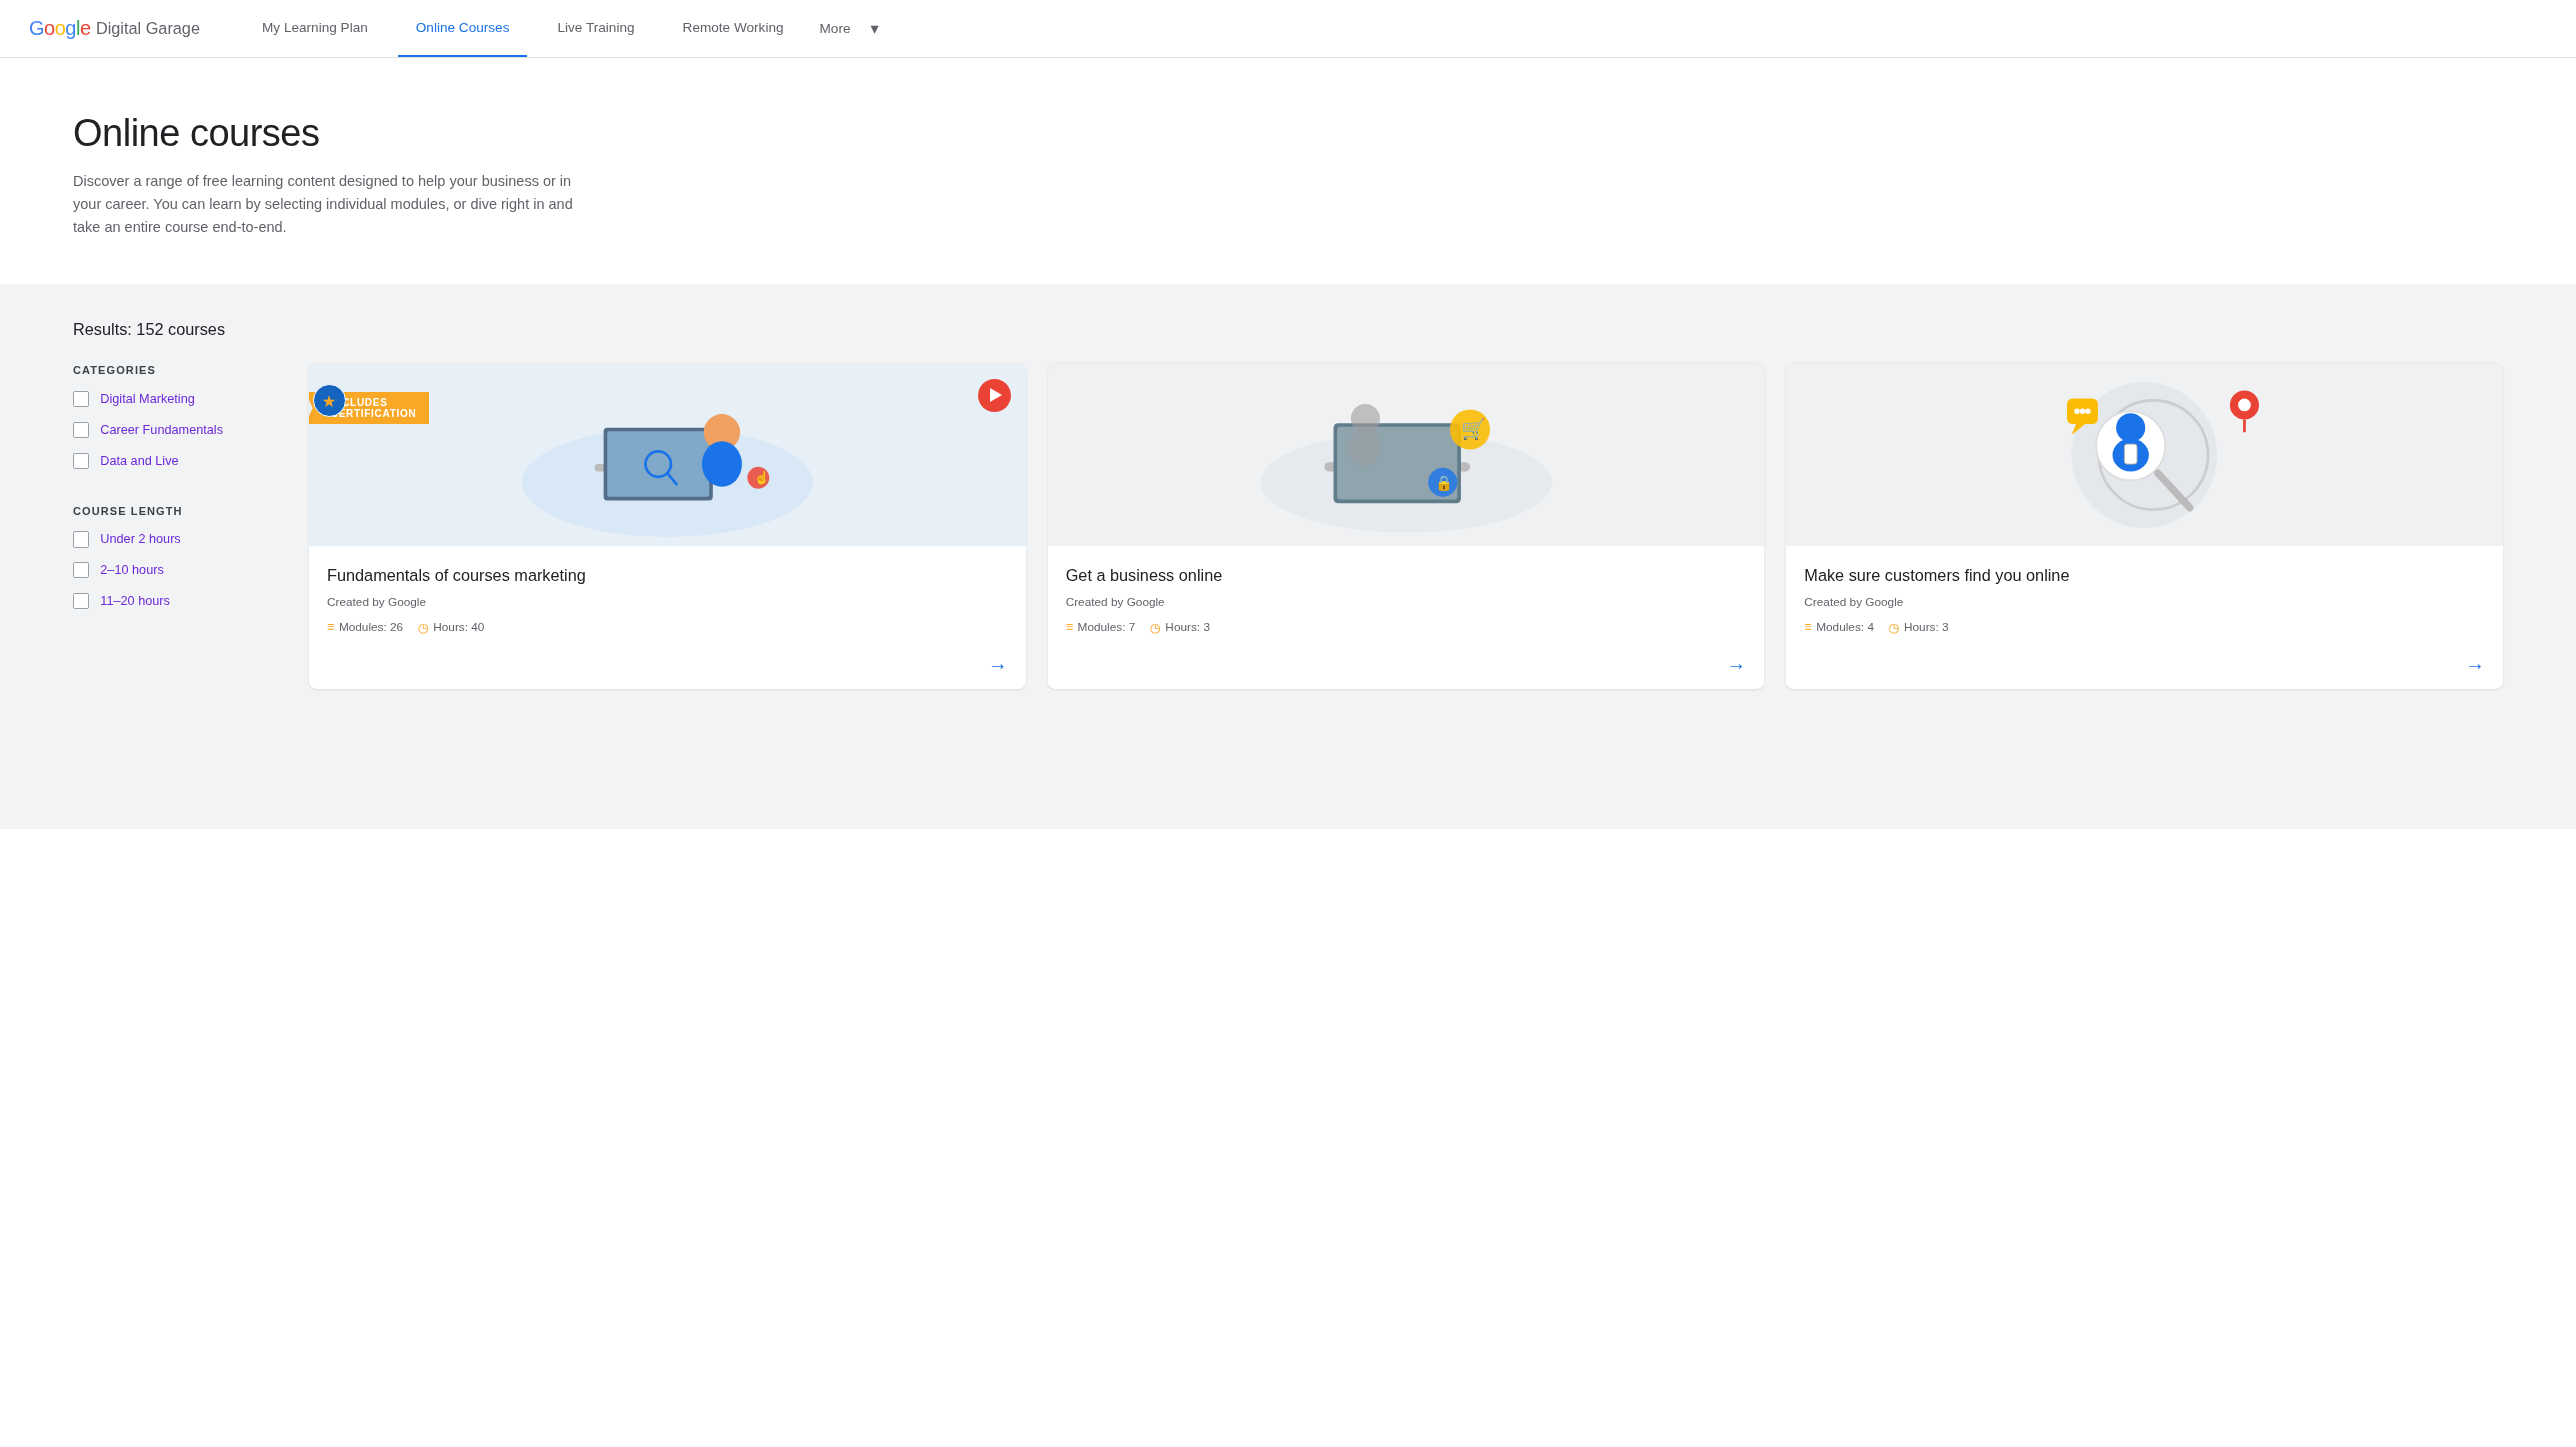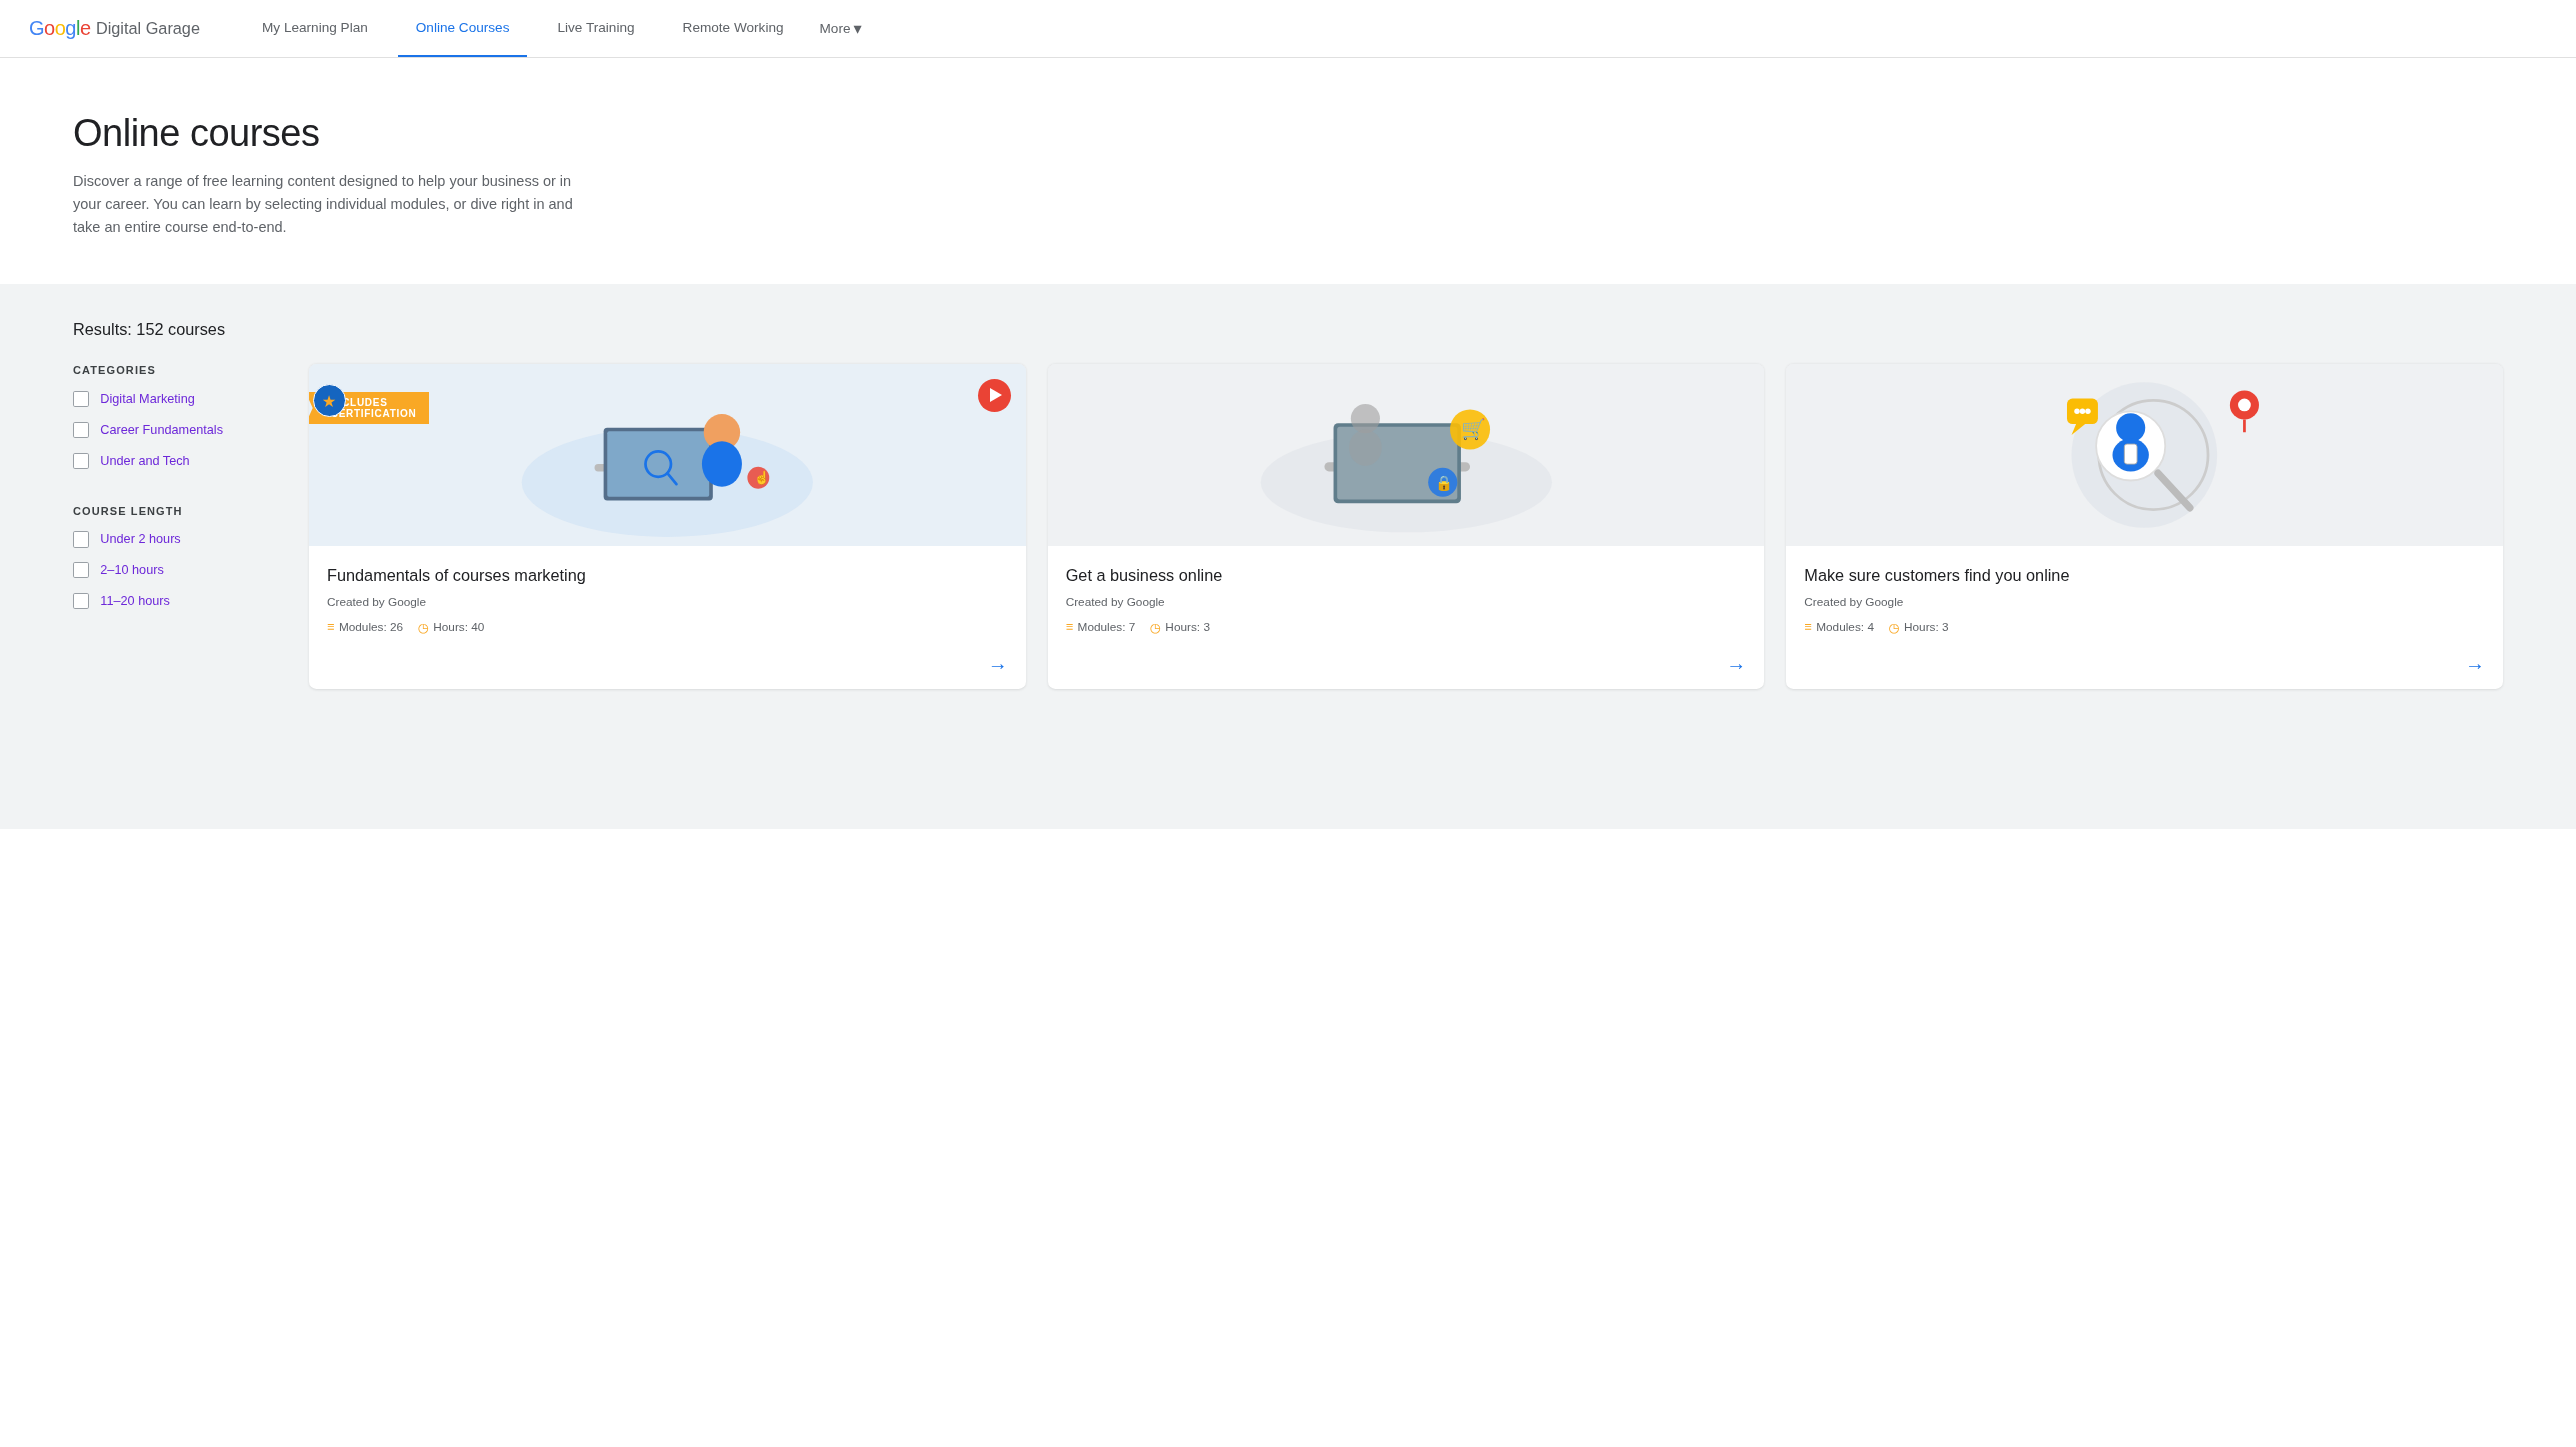--- a/index.html
+++ b/index.html
@@ -57,21 +57,21 @@
       transition: color 0.2s;
     }
     .nav-links li.active a {
       color: #1a73e8;
       border-bottom: 2.7px solid #1a73e8;
       font-weight: 500;
     }
     .nav-more {
       display: flex;
       align-items: center;
-      gap: 3px;
+      gap: 20px;
       padding: 4px 18px;
       color: #5f6368;
       font-size: 13.6px;
       cursor: pointer;
     }
     .chevron-down { font-size: 16.3px; }
 
     
     .hero {
       padding: 54px 73px 45px;
@@ -350,21 +350,21 @@
         <div class="filter-item">
           <div class="filter-checkbox"></div>
           <span class="filter-label">Digital Marketing</span>
         </div>
         <div class="filter-item">
           <div class="filter-checkbox"></div>
           <span class="filter-label">Career Fundamentals</span>
         </div>
         <div class="filter-item">
           <div class="filter-checkbox"></div>
-          <span class="filter-label">Under and Tech</span>
+          <span class="filter-label">Data and Live</span>
         </div>
       </div>
 
       <div class="sidebar-section">
         <div class="sidebar-section-title">COURSE LENGTH</div>
 
         <div class="filter-item">
           <div class="filter-checkbox"></div>
           <span class="filter-label">Under 2 hours</span>
         </div>

